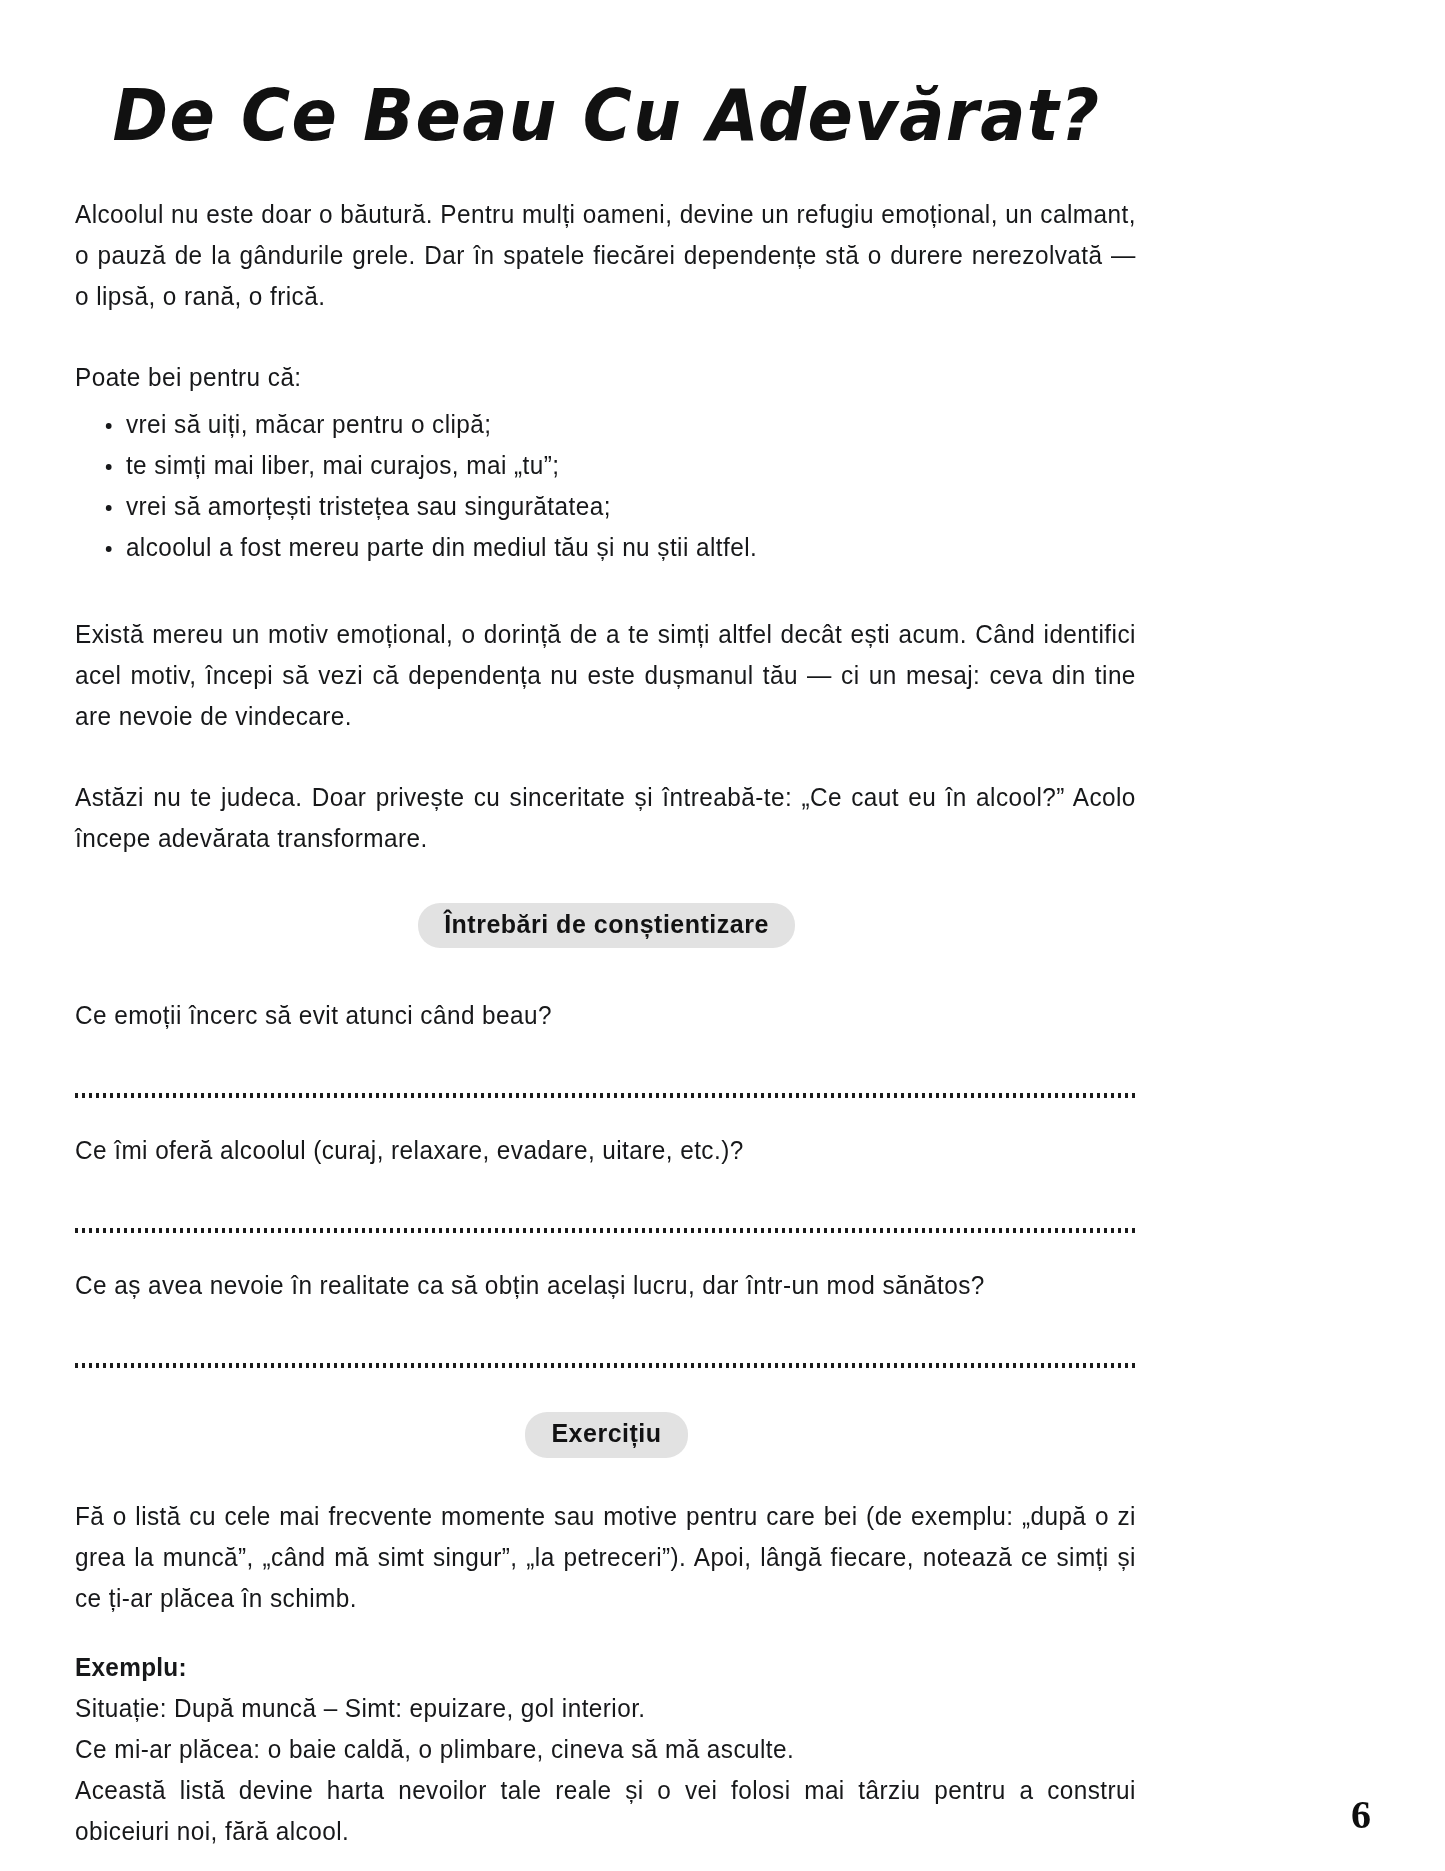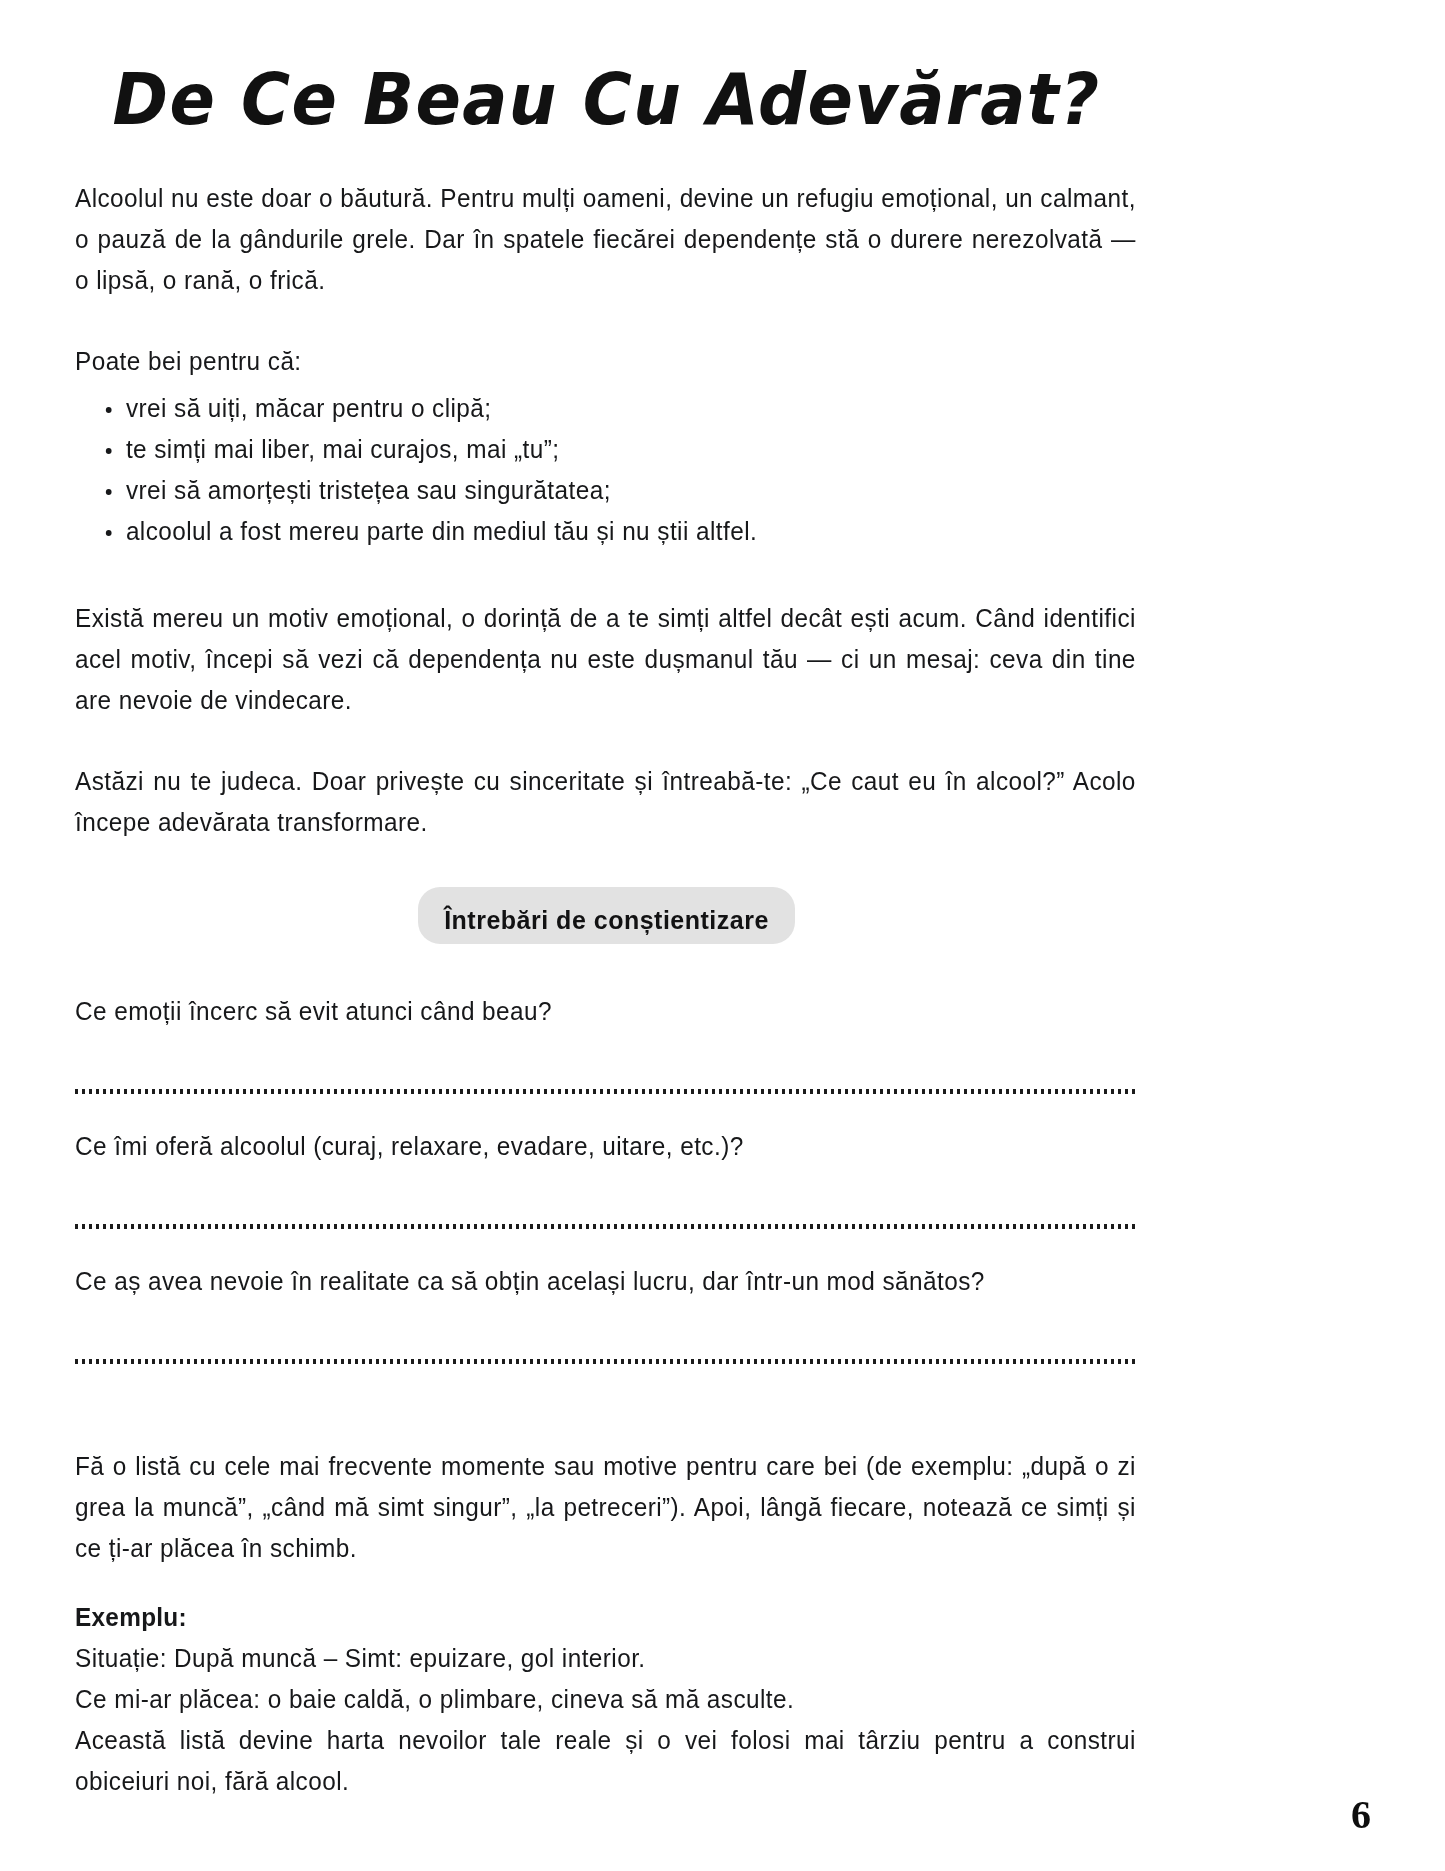--- a/index.html
+++ b/index.html
@@ -14,21 +14,21 @@
     background: #ffffff;
     box-sizing: border-box;
     padding: 0;
     overflow: hidden;
     font-family: "Liberation Sans", sans-serif;
   }
   .content {
     position: absolute;
     left: 75px;
     right: 72px;
-    top: 0;
+    top: 16px;
     width: 1063px;
   }
 
   
   .doc-title {
     font-family: "DejaVu Sans", sans-serif;
     font-weight: 700;
     font-style: italic;
     font-size: 72px;
     line-height: 1.05;
@@ -93,21 +93,21 @@
   
   .pill-row {
     display: flex;
     justify-content: center;
     width: 100%;
   }
   .pill {
     display: inline-block;
     background: #e2e2e2;
     border-radius: 22px;
-    padding: 19px 26px 9px 26px;
+    padding: 7px 26px 9px 26px;
     font-family: "Liberation Sans", sans-serif;
     font-weight: 700;
     font-size: 25px;
     letter-spacing: 0.5px;
     color: #121213;
     line-height: 1.18;
     white-space: nowrap;
   }
 
   
@@ -188,20 +188,23 @@
     <div style="height:56px"></div>
     <div class="dotted-line"></div>
     <div style="height:32px"></div>
 
     <p class="body-text q-text">Ce aș avea nevoie în realitate ca să obțin același lucru, dar într-un mod sănătos?</p>
 
     <div style="height:56px"></div>
     <div class="dotted-line"></div>
     <div style="height:44px"></div>
 
+    <div class="pill-row">
+      <span class="pill">Exercițiu</span>
+    </div>
 
     <div style="height:38px"></div>
 
     <p class="body-text para">Fă o listă cu cele mai frecvente momente sau motive pentru care bei (de exemplu: „după o zi grea la muncă”, „când mă simt singur”, „la petreceri”). Apoi, lângă fiecare, notează ce simți și ce ți-ar plăcea în schimb.</p>
 
     <div class="gap-md"></div>
 
     <p class="body-text para bold">Exemplu:</p>
 
     <p class="body-text para">Situație: După muncă – Simt: epuizare, gol interior.</p>

